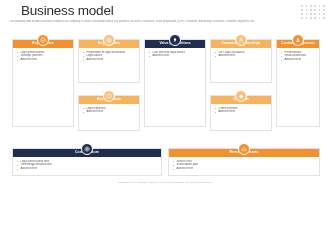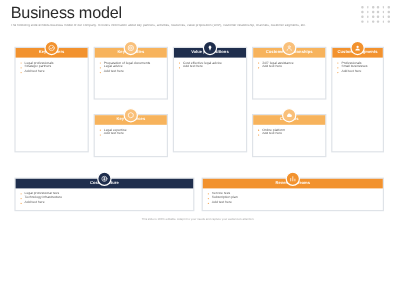--- a/index.html
+++ b/index.html
@@ -7,21 +7,21 @@
   body {
     font-family:"Liberation Sans", sans-serif;
     background:#ffffff;
     position:relative;
     overflow:hidden;
   }
 
   
   #header { position:absolute; left:0; top:0; width:330px; height:30px; }
   #page-title {
-    position:absolute; left:9px; top:3px;
+    position:absolute; left:21px; top:3px;
     font-size:13.5px; font-weight:400; color:#2b2b2b;
     letter-spacing:-0.2px; line-height:15px;
   }
   #subtitle {
     position:absolute; left:9px; top:20px; width:300px;
     font-size:2.6px; color:#8a8a8a; line-height:4px;
     letter-spacing:0.05px; white-space:nowrap; overflow:hidden;
   }
   #dot-grid {
     position:absolute; right:4px; top:4px;

